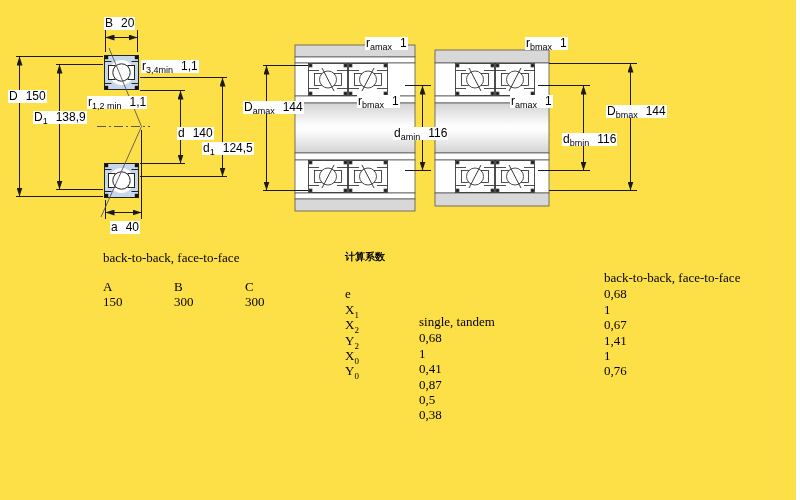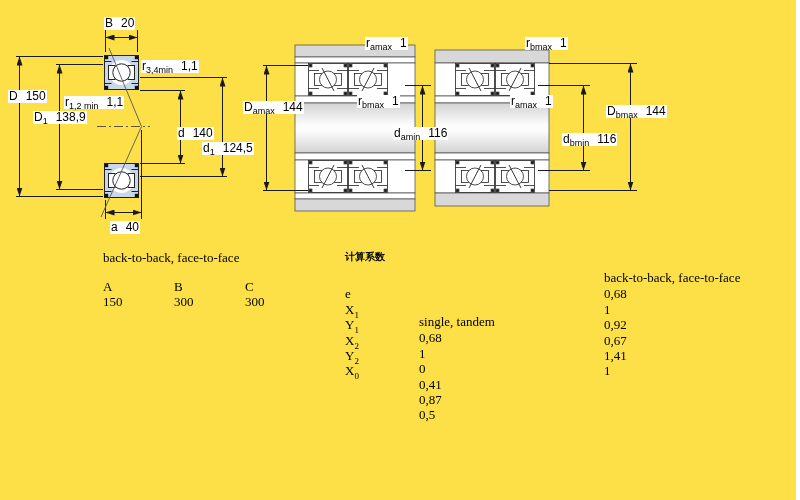--- a/index.html
+++ b/index.html
@@ -179,21 +179,21 @@
       </g>
     </g>
   </svg>
 
   <span class="dlabel" style="left:104px;top:17px"><span>B</span><span class="val">20</span></span>
 
   <span class="dlabel" style="left:141px;top:60px"><span>r</span><sub>3,4min</sub><span class="val">1,1</span></span>
 
   <span class="dlabel" style="left:8px;top:90px"><span>D</span><span class="val">150</span></span>
 
-  <span class="dlabel" style="left:64px;top:96px"><span>r</span><sub>1,2 min</sub><span class="val">1,1</span></span>
+  <span class="dlabel" style="left:87px;top:96px"><span>r</span><sub>1,2 min</sub><span class="val">1,1</span></span>
 
   <span class="dlabel" style="left:33px;top:111px"><span>D</span><sub>1</sub><span class="val">138,9</span></span>
 
   <span class="dlabel" style="left:177px;top:127px"><span>d</span><span class="val">140</span></span>
 
   <span class="dlabel" style="left:202px;top:142px"><span>d</span><sub>1</sub><span class="val">124,5</span></span>
 
   <span class="dlabel" style="left:110px;top:221px"><span>a</span><span class="val">40</span></span>
 
   <span class="dlabel" style="left:365px;top:37px"><span>r</span><sub>amax</sub><span class="val">1</span></span>
@@ -232,34 +232,34 @@
       <span class="ft-c0"><span>e</span><sub></sub></span>
       <span class="ft-c1">0,68</span>
       <span class="ft-c2">0,68</span>
     </div>
     <div class="ft-row">
       <span class="ft-c0"><span>X</span><sub>1</sub></span>
       <span class="ft-c1">1</span>
       <span class="ft-c2">1</span>
     </div>
     <div class="ft-row">
-      <span class="ft-c0"><span>Y</span><sub>1</sub></span>
-      <span class="ft-c1">0</span>
-      <span class="ft-c2">0,92</span>
-    </div>
-    <div class="ft-row">
       <span class="ft-c0"><span>X</span><sub>2</sub></span>
       <span class="ft-c1">0,41</span>
       <span class="ft-c2">0,67</span>
     </div>
     <div class="ft-row">
       <span class="ft-c0"><span>Y</span><sub>2</sub></span>
       <span class="ft-c1">0,87</span>
       <span class="ft-c2">1,41</span>
     </div>
     <div class="ft-row">
       <span class="ft-c0"><span>X</span><sub>0</sub></span>
       <span class="ft-c1">0,5</span>
       <span class="ft-c2">1</span>
     </div>
+    <div class="ft-row">
+      <span class="ft-c0"><span>Y</span><sub>0</sub></span>
+      <span class="ft-c1">0,38</span>
+      <span class="ft-c2">0,76</span>
+    </div>
   </div>
 
 </div>
 
 </body></html>

